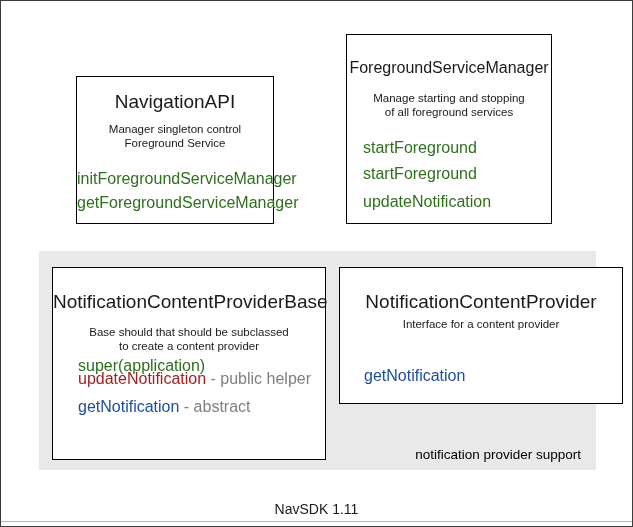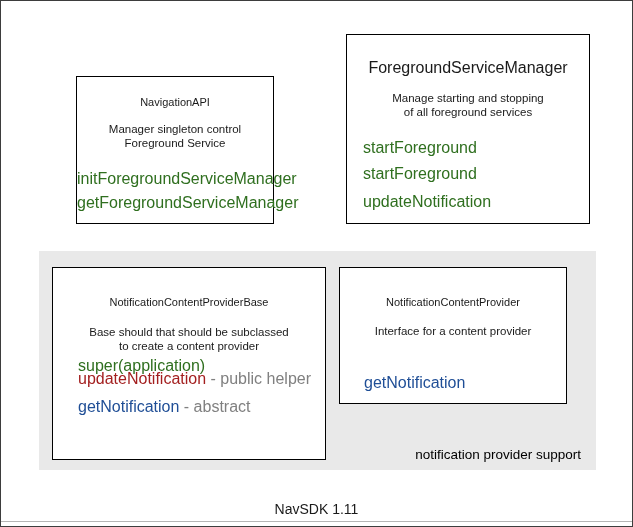--- a/index.html
+++ b/index.html
@@ -34,21 +34,21 @@
     color: #000000;
     white-space: nowrap;
   }
   .box {
     position: absolute;
     box-sizing: border-box;
     background: #ffffff;
     border: 1px solid #000000;
   }
   .box-title {
-    font-size: 11px;
+    font-size: 19px;
     line-height: 18px;
     text-align: center;
     white-space: nowrap;
   }
   .box-desc {
     font-size: 11.5px;
     line-height: 14px;
     text-align: center;
     color: #1a1a1a;
   }
@@ -63,41 +63,41 @@
   .suffix { color: var(--annotation-gray, #808080); }
 
   
   .box-nav { left: 75px; top: 75px; width: 198px; height: 148px; text-align: center; }
   .box-nav .box-title { margin-top: 16px; }
   .box-nav .box-desc  { margin-top: 11px; }
   .box-nav .m1 { margin-top: 22px; }
   .box-nav .m2 { margin-top: 11px; }
 
   
-  .box-fsm { left: 345px; top: 33px; width: 244px; height: 190px; }
+  .box-fsm { left: 345px; top: 33px; width: 206px; height: 190px; }
   .box-fsm .box-title { margin-top: 23px; font-size: 16px; line-height: 19px; }
   .box-fsm .box-desc  { margin-top: 14px; }
   .box-fsm .method { text-align: left; padding-left: 16px; }
   .box-fsm .m1 { margin-top: 22px; }
   .box-fsm .m2 { margin-top: 13px; }
   .box-fsm .m3 { margin-top: 15px; }
 
   
   .box-ncpb { left: 51px; top: 266px; width: 274px; height: 193px; }
   .box-ncpb .box-title { margin-top: 25px; }
   .box-ncpb .box-desc  { margin-top: 14px; }
   .box-ncpb .method { text-align: left; padding-left: 25px; }
   .box-ncpb .m1 { margin-top: 6px; }
   .box-ncpb .m2 { }
   .box-ncpb .m3 { margin-top: 15px; }
 
   
-  .box-ncp { left: 338px; top: 266px; width: 228px; height: 137px; }
+  .box-ncp { left: 338px; top: 266px; width: 284px; height: 137px; }
   .box-ncp .box-title { margin-top: 25px; }
-  .box-ncp .box-desc  { margin-top: 13px; }
+  .box-ncp .box-desc  { margin-top: 6px; }
   .box-ncp .method { text-align: left; padding-left: 24px; }
   .box-ncp .m1 { margin-top: 38px; }
 
   .footer-label {
     position: absolute;
     left: 0; right: 0; top: 500px;
     text-align: center;
     font-size: 14px;
     line-height: 16px;
     color: #1a1a1a;

